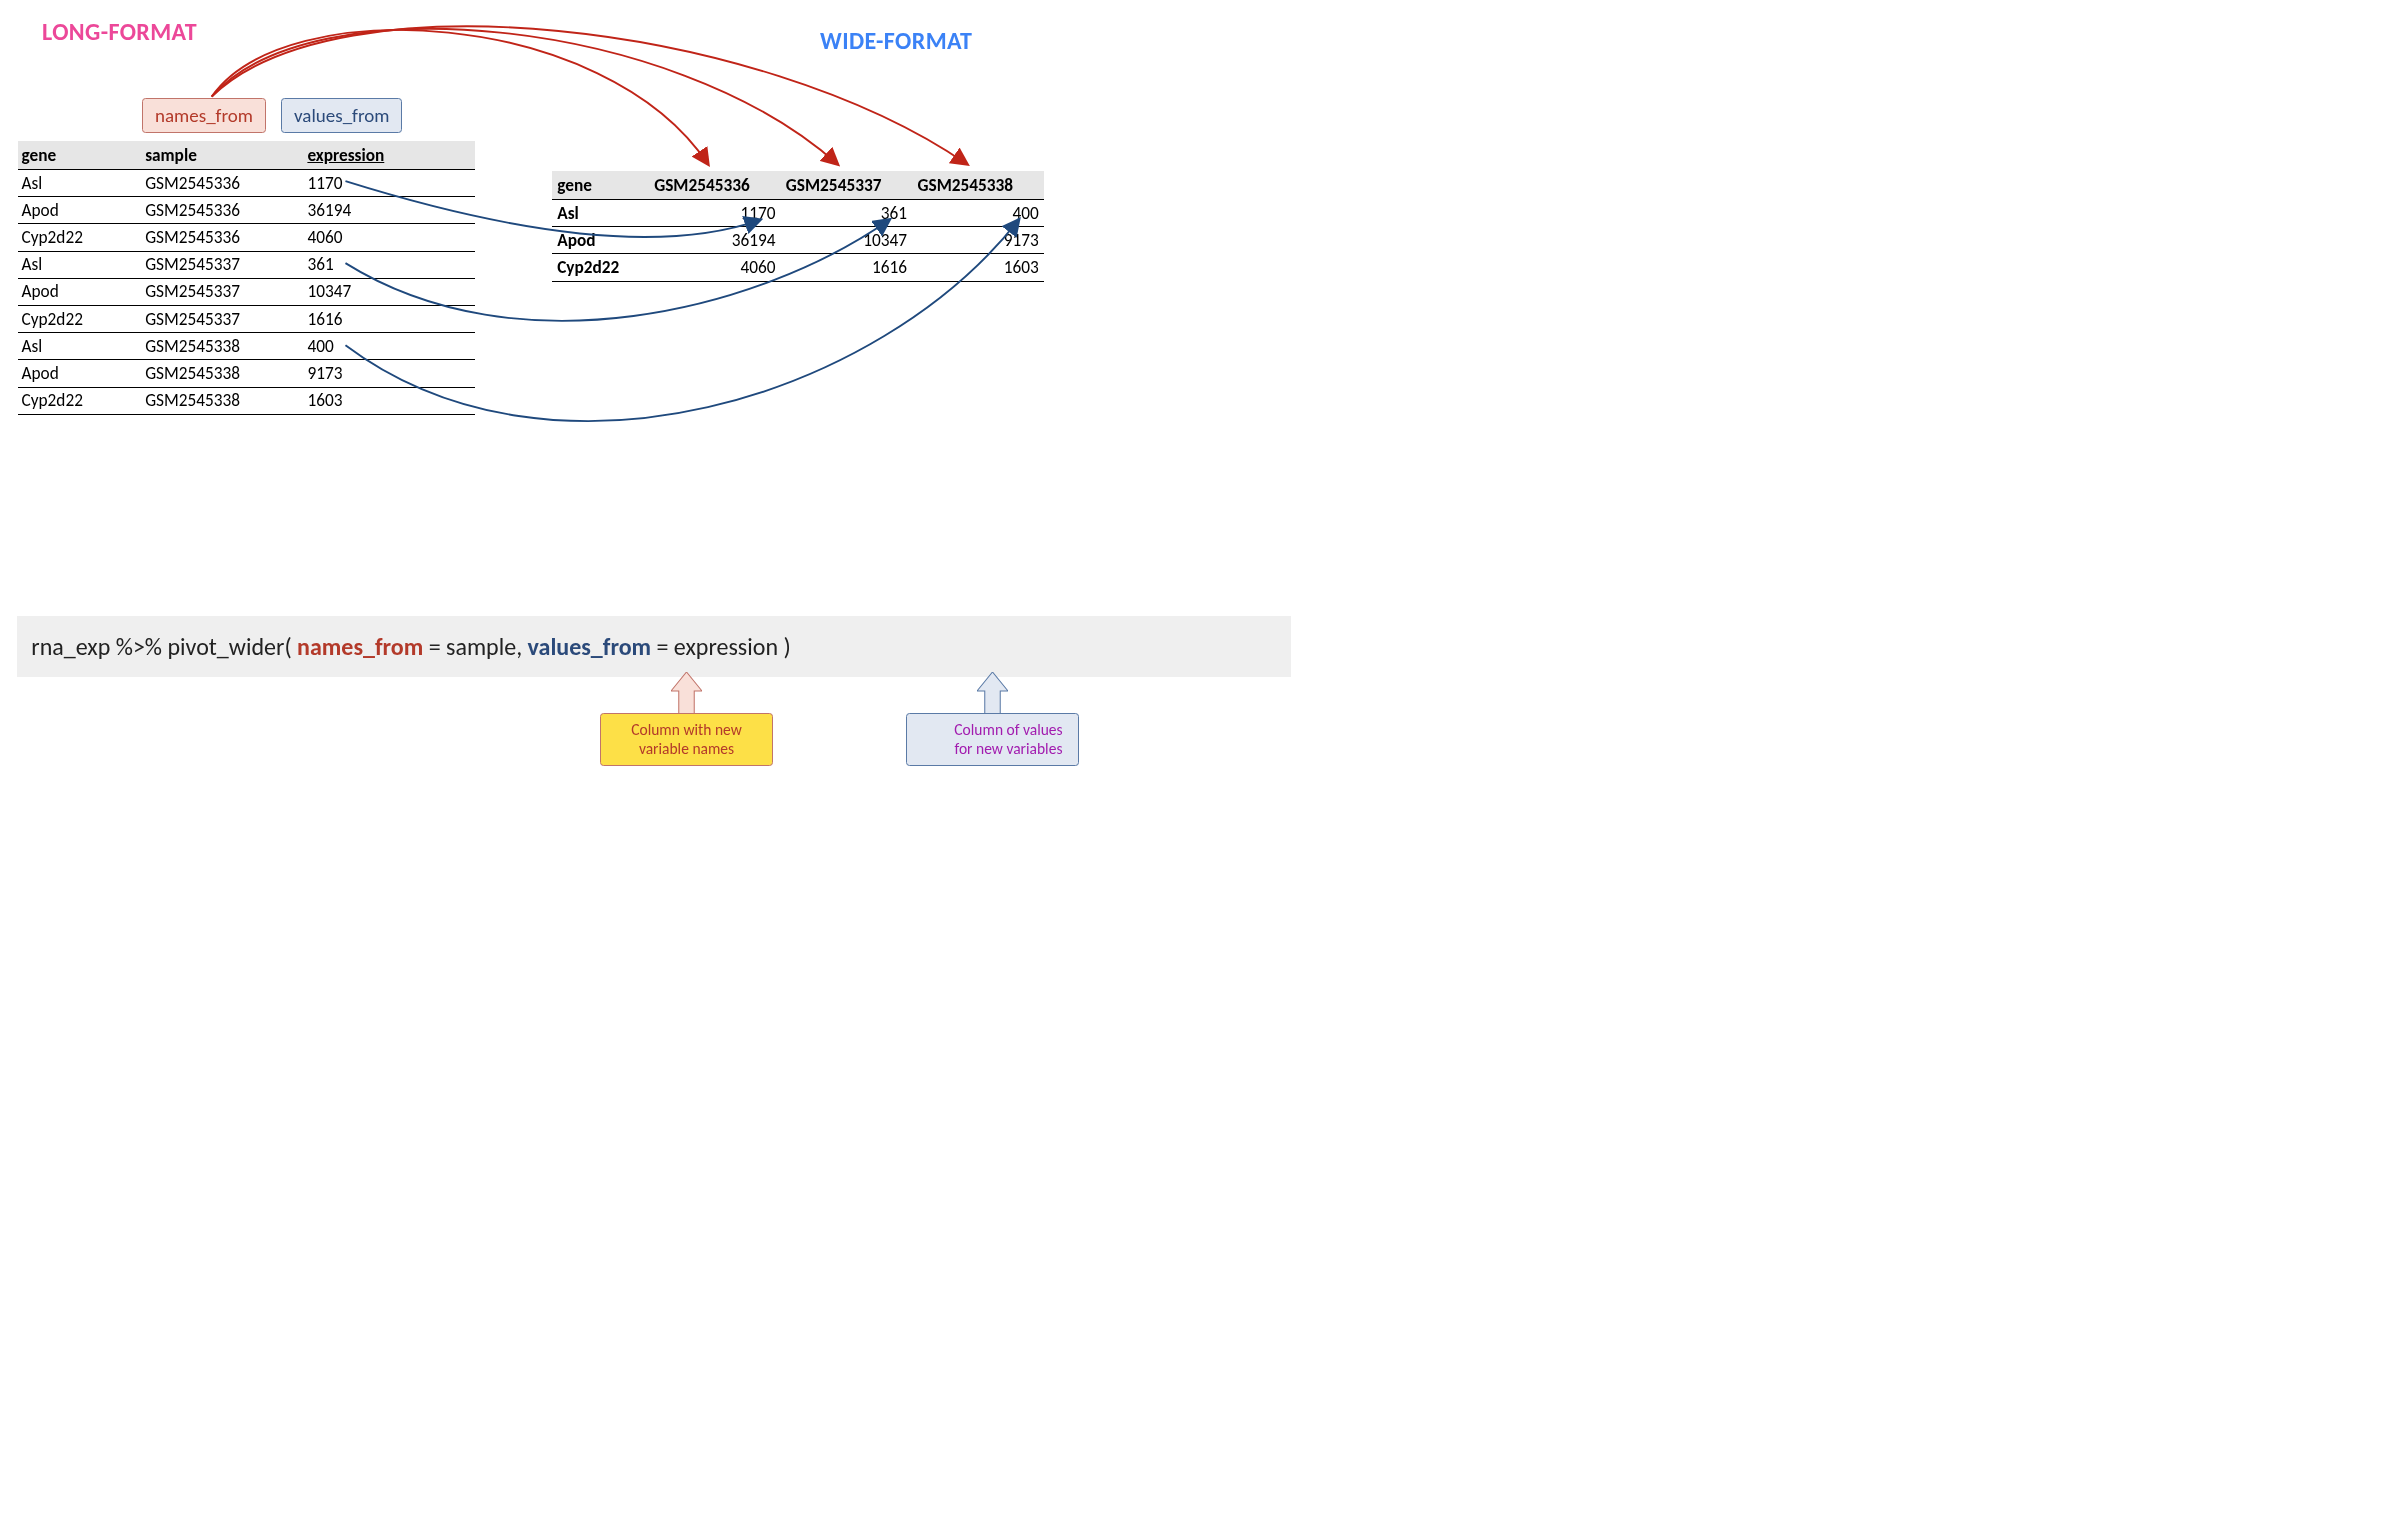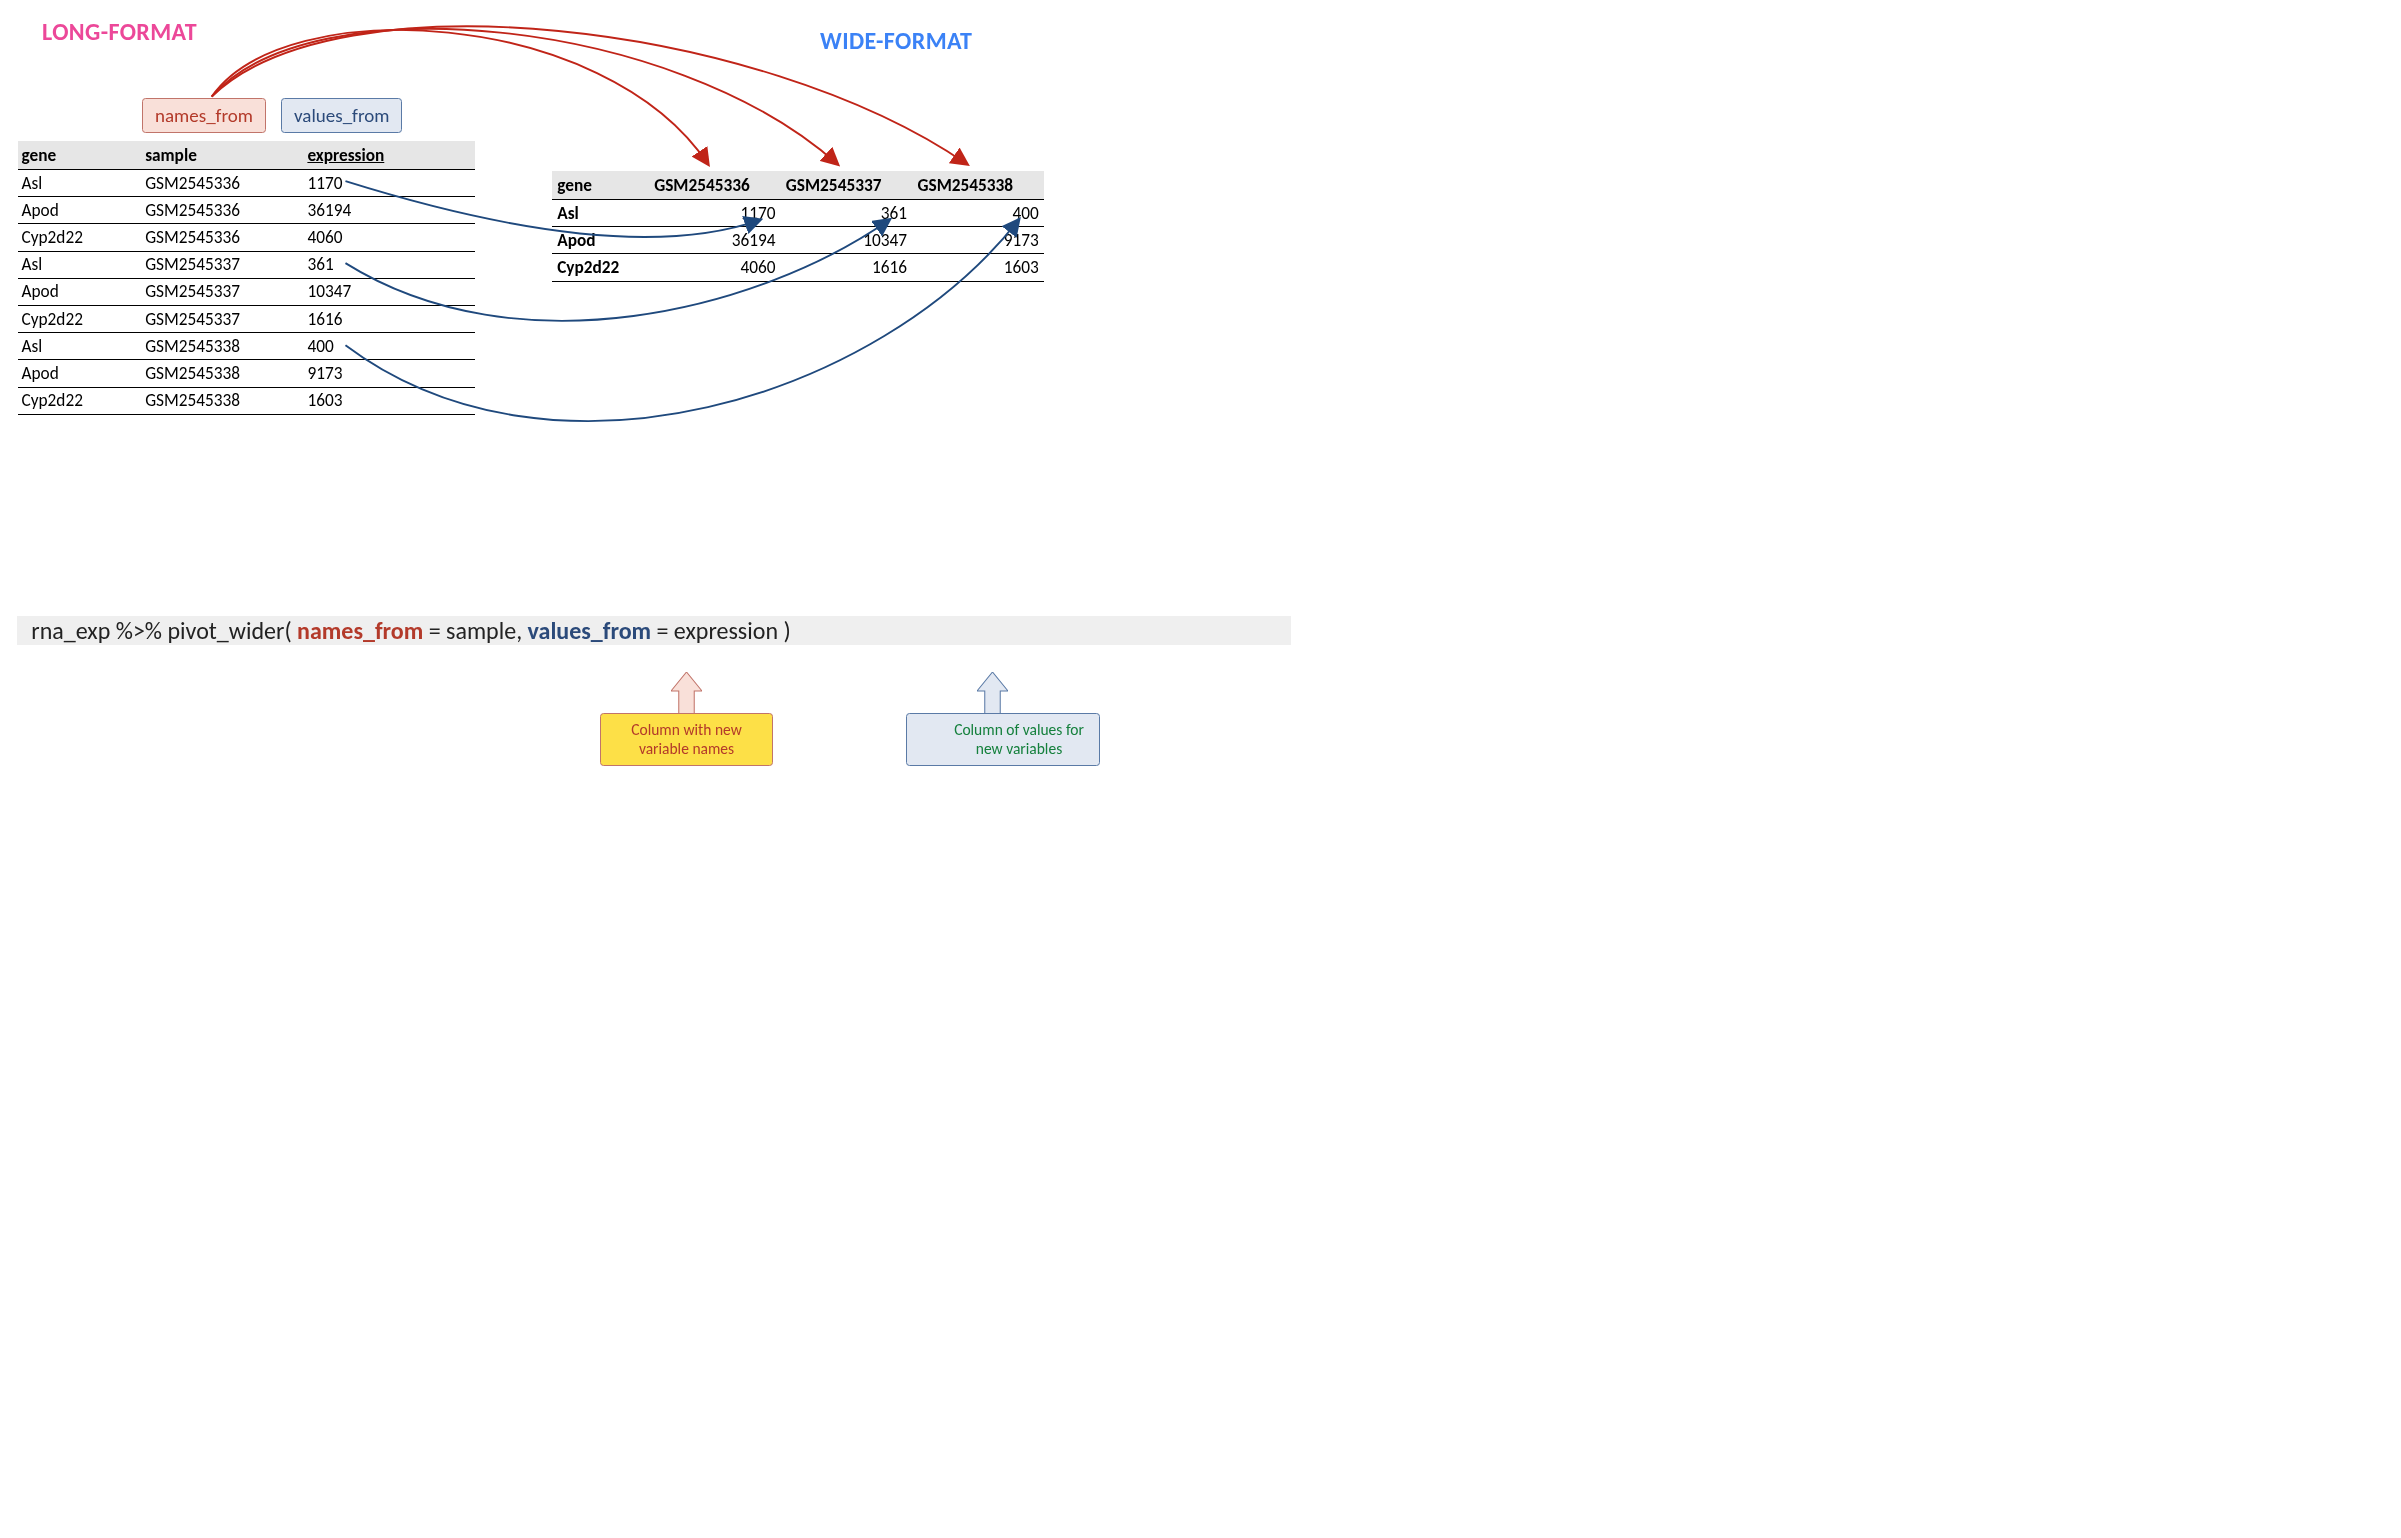--- a/index.html
+++ b/index.html
@@ -91,41 +91,41 @@
     pointer-events: none;
   }
 
   
   .codebar {
     position: absolute;
     left: 17.3px;
     top: 616px;
     width: 1274px;
     background: #efefef;
-    padding: 0 14px;
+    padding: 16px 14px;
     font-size: 24px;
     font-family: Calibri, "Segoe UI", Arial, sans-serif;
     color: #222;
     white-space: nowrap;
   }
   .codebar .nf { color: #b33a2a; font-weight: 700; }
   .codebar .vf { color: #2b4a7a; font-weight: 700; }
 
   
   .callout {
     position: absolute;
     font-size: 15.5px;
     text-align: center;
     line-height: 1.2;
     padding: 7px 12px;
     border: 0.9px solid;
     border-radius: 3.5px;
   }
   .callout.red { left: 600px; top: 713px; width: 173px; border-color: #c1746a; background: #fde047; color: #b33a2a; }
-  .callout.blue { left: 906px; top: 713px; width: 194px; border-color: #5a7aa6; background: #e2e8f2; color: #15803d; padding-left: 44px; }
+  .callout.blue { left: 906px; top: 713px; width: 173px; border-color: #5a7aa6; background: #e2e8f2; color: #a21caf; padding-left: 44px; }
 
   .up-arrow {
     position: absolute;
     width: 31px;
     height: 43px;
   }
   .up-arrow.red-a { left: 671px; top: 672px; }
   .up-arrow.blue-a { left: 977px; top: 672px; }
 </style>
 </head>

